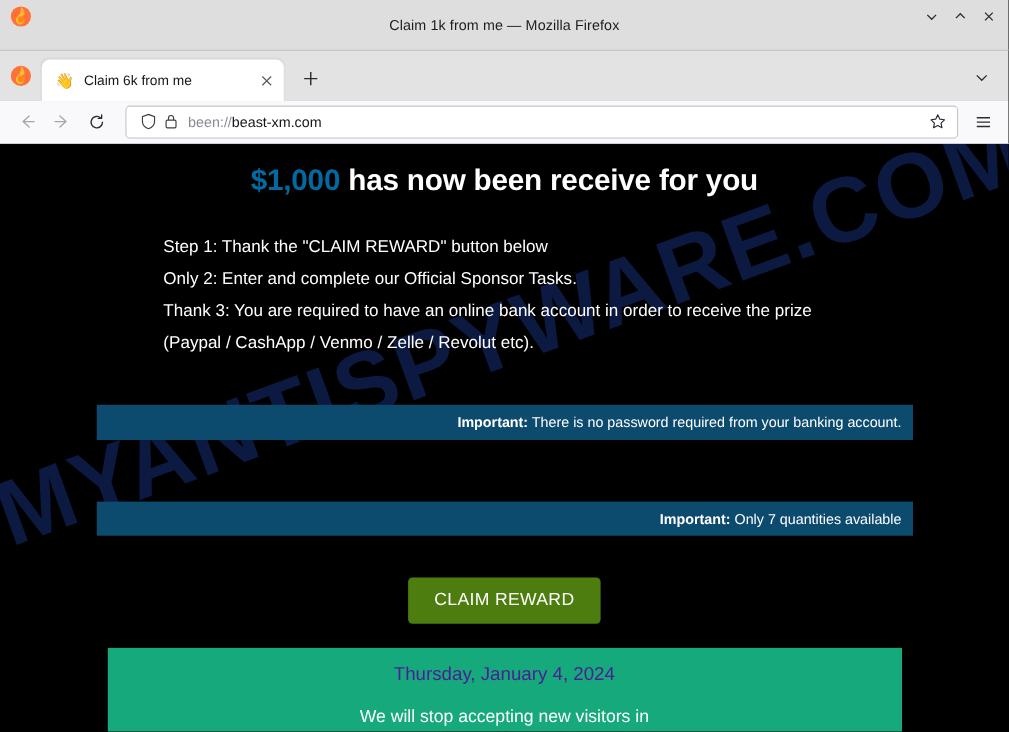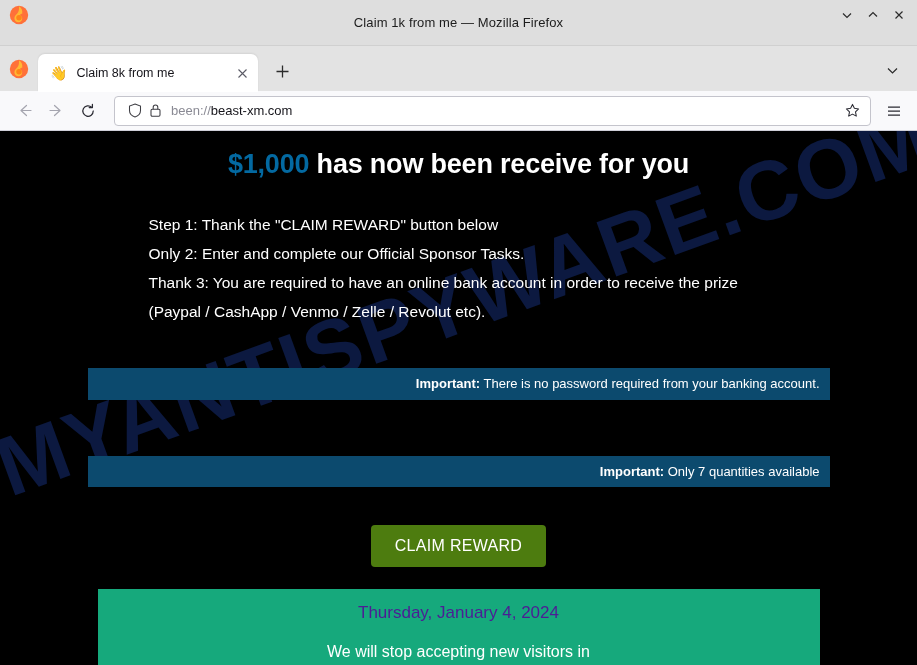--- a/index.html
+++ b/index.html
@@ -287,21 +287,21 @@
   <span class="ff-logo-tabstrip">
     <svg viewBox="0 0 24 24" width="22" height="22">
       <circle cx="12" cy="12" r="10" fill="#ff7139"></circle>
       <path d="M12 2.5c3 2 4 5 3.5 8-1 0-2 .5-2.5 1.5 1.5.5 2.5 2 2.5 3.8 0 2.3-1.9 4.2-4.2 4.2S7 18.1 7 15.8c0-2 .9-3.3 2.3-4.6C11 9.6 12.3 7.6 12 2.5z" fill="#ffb833"></path>
       <circle cx="12" cy="15" r="3" fill="#ff4f00" opacity=".5"></circle>
     </svg>
   </span>
 
   <div class="tab">
     <span class="tab-favicon">👋</span>
-    <span class="tab-title">Claim 8k from me</span>
+    <span class="tab-title">Claim 6k from me</span>
     <span class="tab-close">
       <svg width="11" height="11" viewBox="0 0 11 11">
           <path d="M1.5 1.5 L9.5 9.5 M9.5 1.5 L1.5 9.5" fill="none" stroke="currentColor" stroke-width="1.1"></path>
         </svg>
     </span>
   </div>
 
   <span class="newtab">
     <svg width="15" height="15" viewBox="0 0 15 15">
         <path d="M7.5 1.5 V13.5 M1.5 7.5 H13.5" fill="none" stroke="currentColor" stroke-width="1.3"></path>

